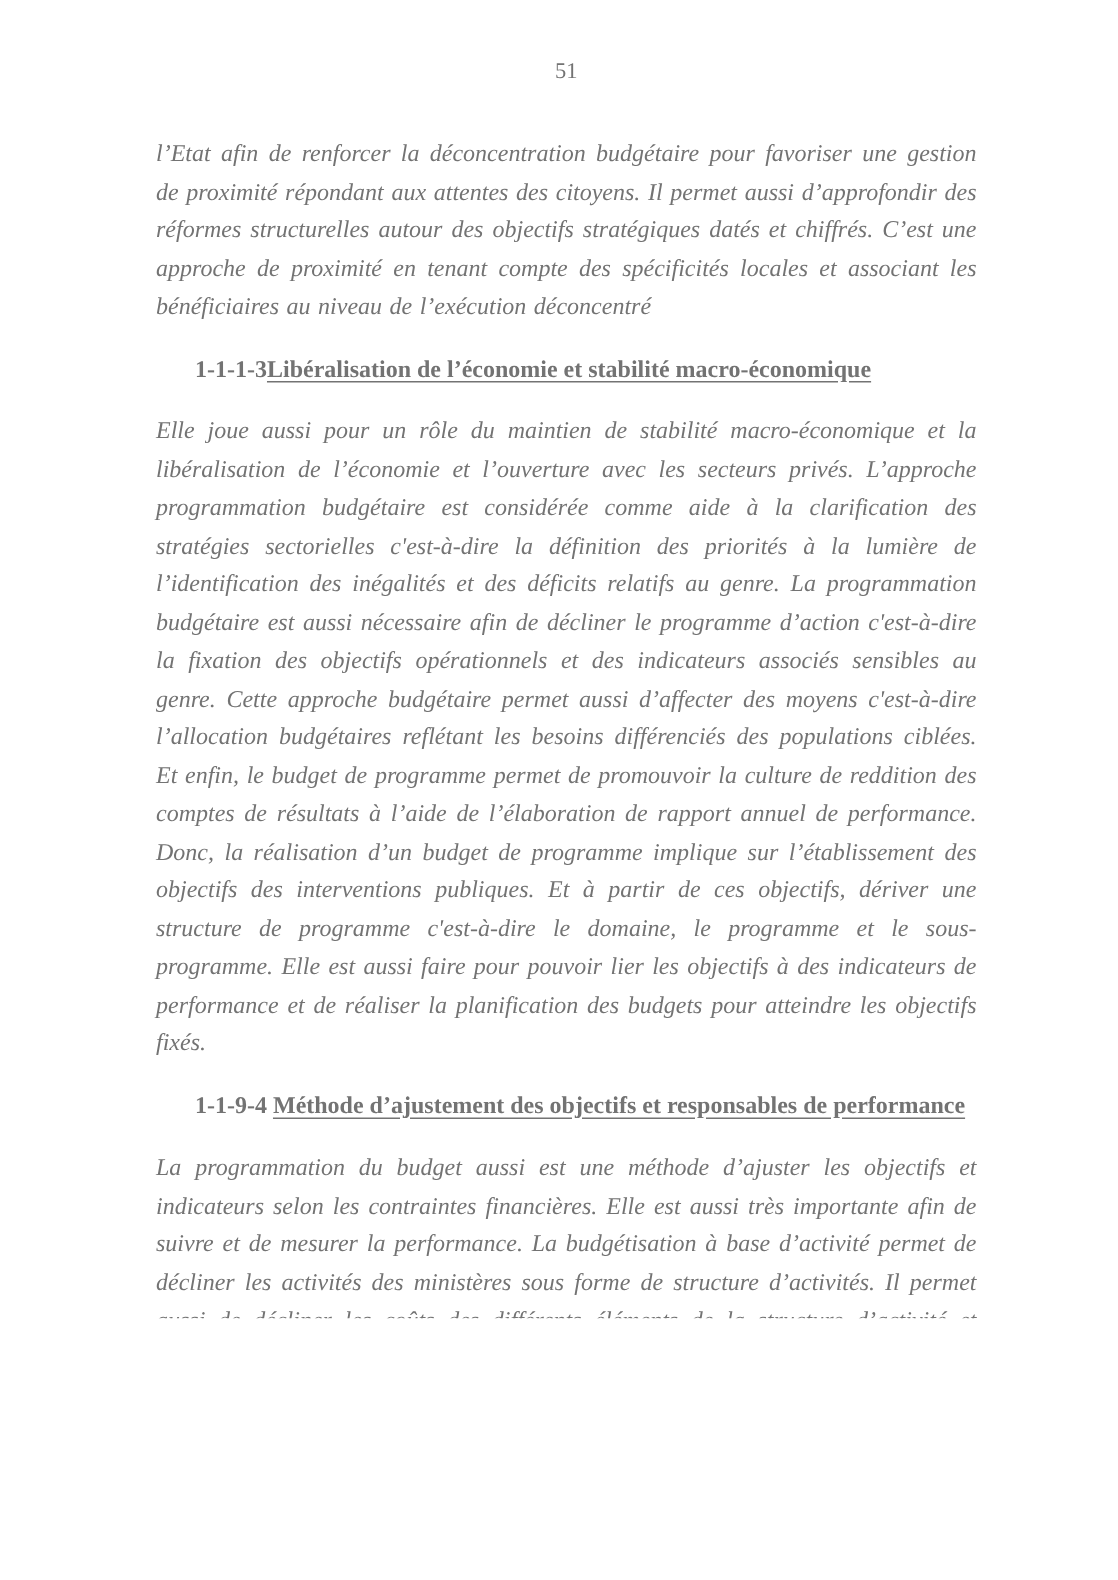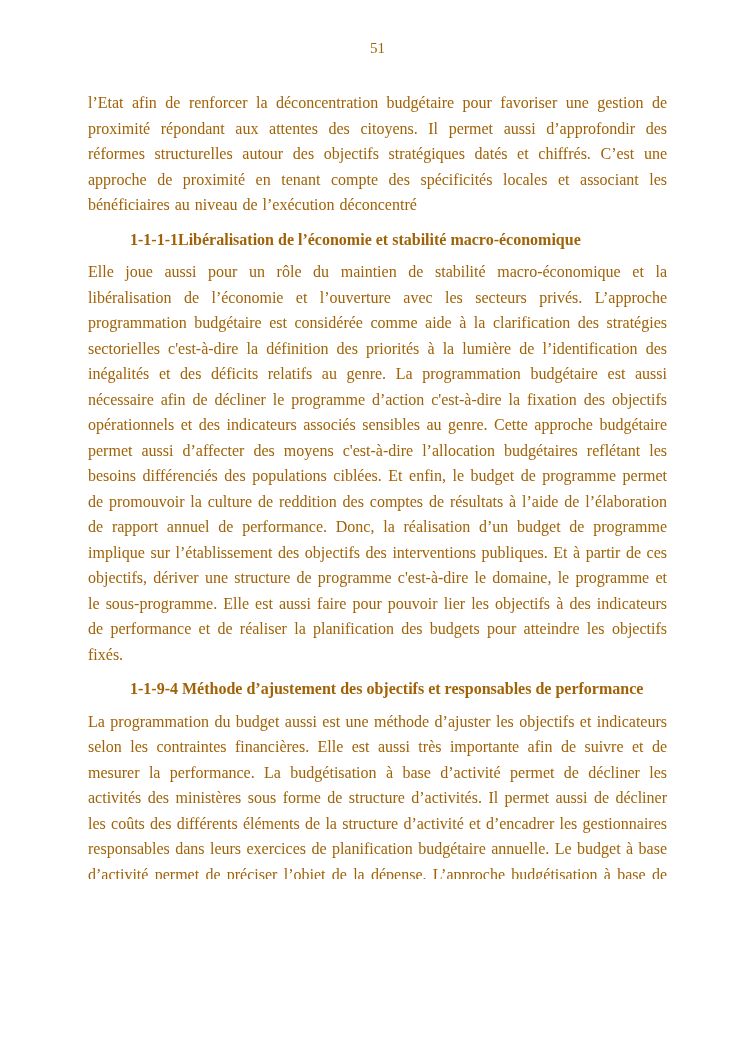--- a/index.html
+++ b/index.html
@@ -5,64 +5,66 @@
   html, body {
     margin: 0;
     padding: 0;
     background: #ffffff;
   }
   .page {
     position: relative;
     width: 745px;
     height: 879px;
     background: #ffffff;
-    color: #a16207;
+    color: #737373;
     font-family: "Liberation Serif", "DejaVu Serif", serif;
     font-size: 16px;
     box-sizing: border-box;
     padding: 38px 78px 0 88px;
     overflow: hidden;
   }
   .page-number {
     text-align: center;
     font-size: 15px;
     line-height: 20px;
     margin: 0 0 32px 0;
   }
   .body-para {
-    margin: 0;
+    margin: 16px;
     text-align: justify;
     line-height: 25.5px;
     word-spacing: 1px;
+    font-style: italic;
   }
   .section-heading {
     margin: 9px 0 7px 0;
     padding-left: 42px;
     font-weight: bold;
     font-size: 16px;
     line-height: 25.5px;
   }
   .heading-number {
     text-decoration: none;
     white-space: pre;
   }
   .heading-title {
+    text-decoration: underline;
     text-underline-offset: 3px;
   }
 </style>
 </head>
 <body>
 
 <div class="page">
 
   <div class="page-number">51</div>
 
   <p class="body-para">l’Etat afin de renforcer la déconcentration budgétaire pour favoriser une gestion de proximité répondant aux attentes des  citoyens. Il permet aussi d’approfondir des réformes  structurelles autour des  objectifs stratégiques datés et chiffrés. C’est une approche de proximité en tenant compte des spécificités locales et associant les bénéficiaires au niveau de l’exécution déconcentré</p>
 
-  <h3 class="section-heading"><span class="heading-number">1-1-1-1</span><span class="heading-title">Libéralisation de l’économie et stabilité macro-économique</span></h3>
+  <h3 class="section-heading"><span class="heading-number">1-1-1-3</span><span class="heading-title">Libéralisation de l’économie et stabilité macro-économique</span></h3>
 
   <p class="body-para">Elle joue aussi pour un rôle du maintien de stabilité macro-économique et la libéralisation de l’économie et l’ouverture avec les secteurs privés. L’approche programmation budgétaire est considérée comme aide à la clarification  des stratégies sectorielles c'est-à-dire la définition des priorités à la lumière de l’identification des inégalités et des déficits relatifs au genre. La programmation budgétaire est aussi nécessaire afin de décliner le programme d’action c'est-à-dire la fixation des objectifs opérationnels et des indicateurs associés sensibles au genre. Cette approche budgétaire permet aussi d’affecter des moyens c'est-à-dire l’allocation budgétaires reflétant les besoins différenciés des populations ciblées.  Et enfin, le budget de programme permet de promouvoir la culture de reddition des comptes de résultats à l’aide de l’élaboration de rapport annuel de performance. Donc, la réalisation d’un budget de programme implique sur l’établissement des objectifs des interventions publiques. Et à partir de ces objectifs, dériver une structure de programme c'est-à-dire  le domaine, le programme et le sous-programme. Elle est aussi faire pour pouvoir lier les objectifs à des indicateurs de performance et de réaliser la planification des budgets pour atteindre les objectifs fixés.</p>
 
   <h3 class="section-heading"><span class="heading-number">1-1-9-4 </span><span class="heading-title">Méthode d’ajustement des objectifs et responsables de performance</span></h3>
 
   <p class="body-para">La programmation du budget aussi est une méthode d’ajuster les objectifs et indicateurs selon les contraintes financières. Elle est aussi très importante afin de suivre et de mesurer la performance. La budgétisation à base d’activité permet de décliner les activités des ministères sous forme de structure d’activités. Il permet aussi de décliner les coûts des différents éléments de la structure d’activité et d’encadrer les gestionnaires responsables dans leurs exercices de planification budgétaire annuelle. Le budget à base d’activité permet de préciser l’objet de la dépense. L’approche budgétisation à base de performance a pour but d’accroître l’imputabilité des administrations publiques et des gestionnaires en établissant des objectifs  et des indicateurs de performance. Elle permet aussi de mesurer les résultats et d’assurer une gestion optimale des ressources financières et humaines. La budgétisation à base de performance aussi permet d’évaluer l’efficacité de la dépense. Les budgets de programmes sont des prévisions des ressources basées sur le cadrage macro-économique et les prévisions des recettes. Ainsi, le</p>
 
 </div>
 
 </body></html>

